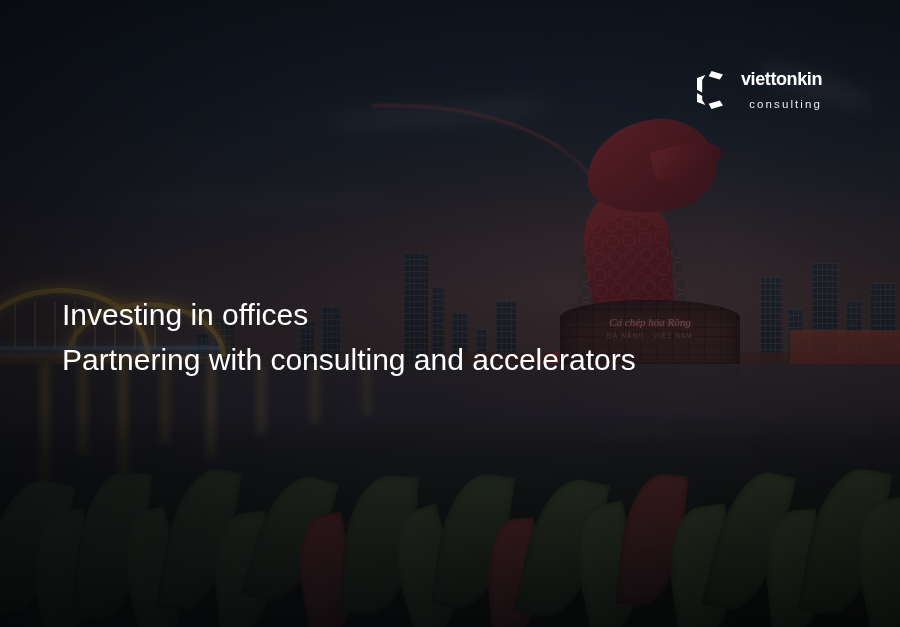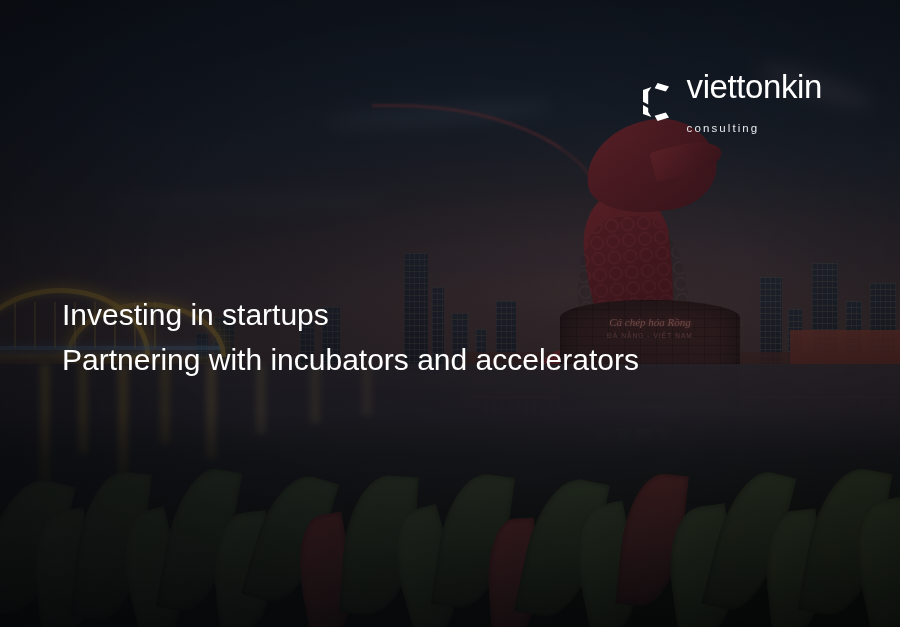--- a/index.html
+++ b/index.html
@@ -295,31 +295,31 @@
     position: absolute;
     right: 78px; top: 70px;
     display: flex;
     align-items: center;
     gap: 11px;
   }
   .logo-mark { width: 36px; height: 40px; display: block; }
   .logo-words { display: flex; flex-direction: column; }
   .logo-name {
     color: #ffffff;
-    font-size: 33px;
-    font-weight: normal;
+    font-size: 18px;
+    font-weight: bold;
     letter-spacing: -.4px;
     line-height: 1;
   }
   .logo-sub {
     color: #e8eaee;
     font-size: 11.5px;
     letter-spacing: 2.1px;
-    text-align: left;
-    margin-top: 20px;
+    text-align: right;
+    margin-top: 11px;
     line-height: 1;
   }
 
   .headline {
     position: absolute;
     left: 62px; top: 203px;
     color: #ffffff;
     font-size: 37px;
     font-weight: bold;
     letter-spacing: -.2px;
@@ -459,18 +459,18 @@
         </g>
       </svg>
       <div class="logo-words">
         <div class="logo-name">viettonkin</div>
         <div class="logo-sub">consulting</div>
       </div>
     </div>
 
 
     <div class="bullets">
-      <span class="line">Investing in startups</span>
-      <span class="line">Partnering with incubators and accelerators</span>
+      <span class="line">Investing in offices</span>
+      <span class="line">Partnering with consulting and accelerators</span>
     </div>
 
   </div>
 </div>
 
 </body></html>

